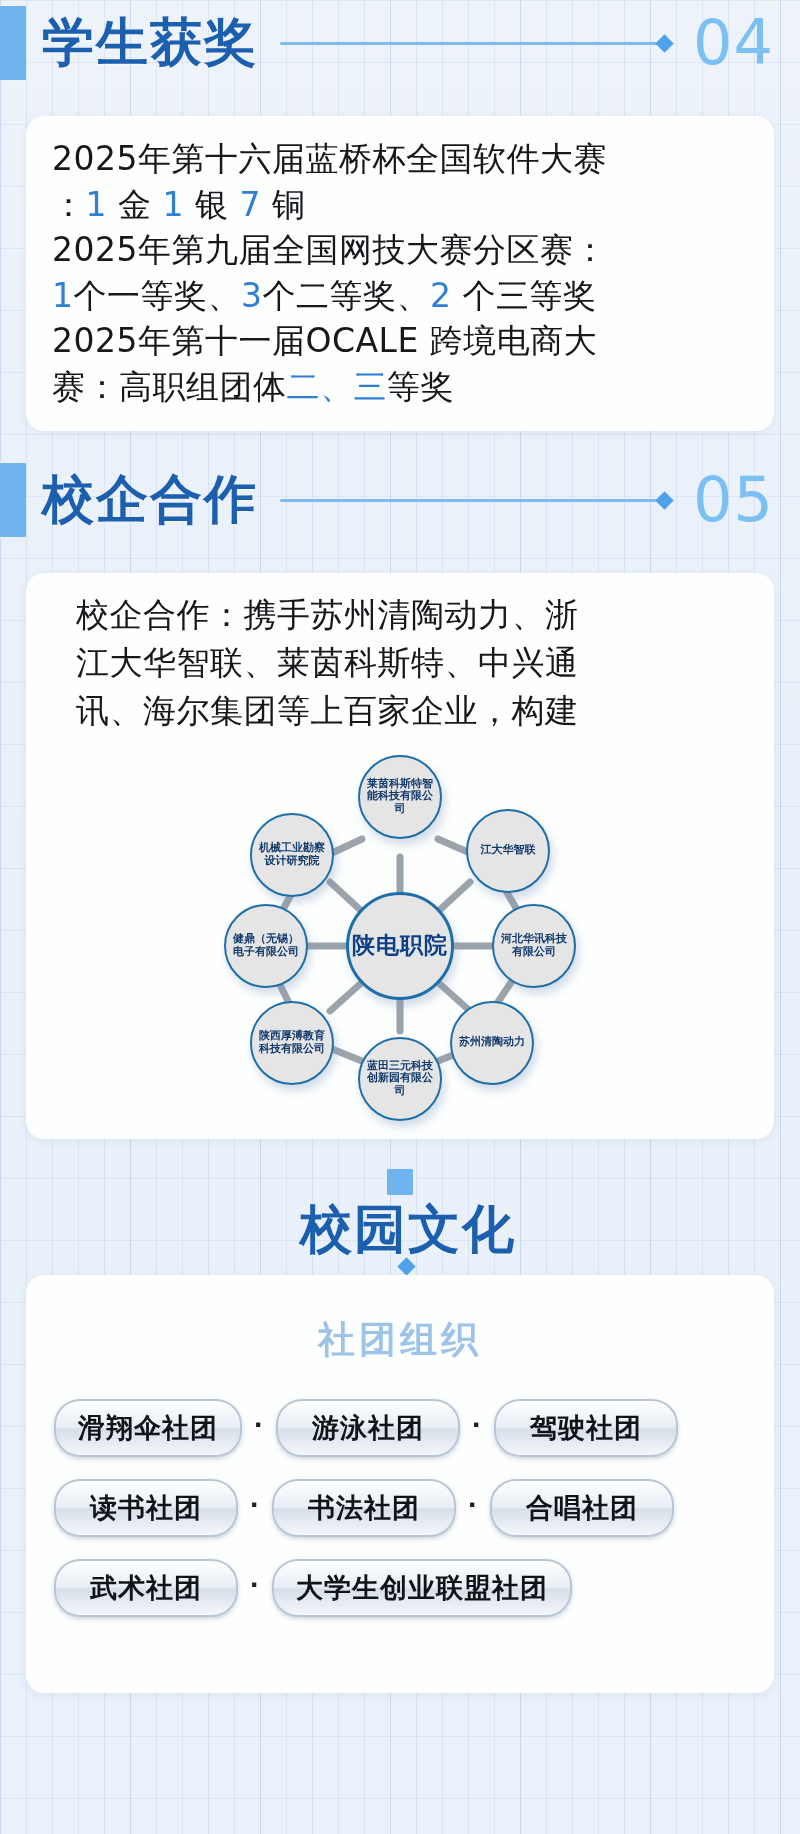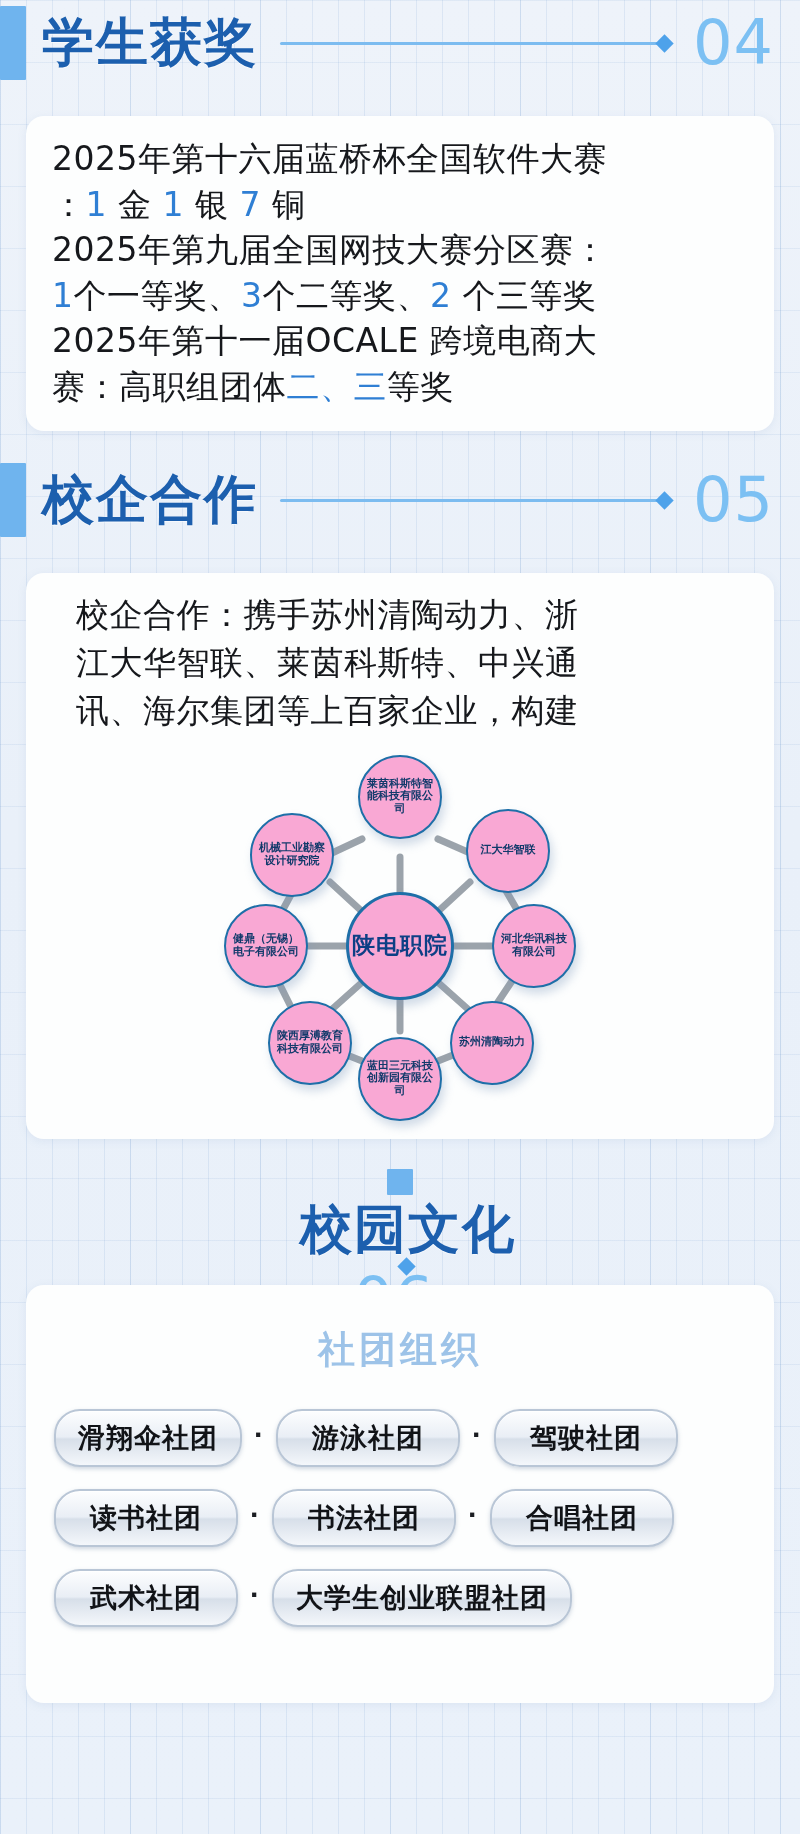--- a/index.html
+++ b/index.html
@@ -112,21 +112,21 @@
   
   .diagram{
     position:relative;
     width:360px; height:390px;
     margin:8px auto 26px auto;
   }
   .diagram svg{ position:absolute; inset:0; }
   .node{
     position:absolute;
     border-radius:50%;
-    background:#f9a8d4;
+    background:#e5e5e5;
     border:2.5px solid #1e6fa8;
     display:flex; align-items:center; justify-content:center;
     text-align:center;
     color:#123a6b;
     font-family:"DejaVu Sans","Liberation Sans",sans-serif;
     font-weight:700;
     line-height:1.16;
     box-shadow:3px 6px 10px rgba(120,150,185,.33);
     z-index:2;
   }
@@ -248,21 +248,21 @@
         </div>
       <div class="node small" style="left:272px;top:155px;">
           <span>河北华讯科技有限公司</span>
         </div>
       <div class="node small" style="left:230px;top:252px;">
           <span>苏州清陶动力</span>
         </div>
       <div class="node small" style="left:138px;top:288px;">
           <span>蓝田三元科技创新园有限公司</span>
         </div>
-      <div class="node small" style="left:48px;top:252px;justify-content:center;">
+      <div class="node small" style="left:30px;top:252px;justify-content:center;">
           <span>陕西厚溥教育科技有限公司</span>
         </div>
       <div class="node small" style="left:4px;top:155px;">
           <span>健鼎（无锡）电子有限公司</span>
         </div>
       <div class="node small" style="left:30px;top:64px;">
           <span>机械工业勘察设计研究院</span>
         </div>
 
       <div class="node center" style="left:126px;top:143px;">
@@ -275,21 +275,21 @@
     <div class="bar"></div>
     <div class="title">校园文化</div>
     <div class="lead">
       <div class="line"></div>
       <div class="dia"></div>
     </div>
     <div class="num">06</div>
   </div>
   <div class="accent-strip"></div>
 
-  <div class="card" style="margin-top:10px;height:418px;">
+  <div class="card" style="height:418px;">
     <div class="club-title">社团组织</div>
 
     <div class="club-row">
       <div class="pill">滑翔伞社团</div>
       <div class="dot-sep">·</div>
       <div class="pill wide">游泳社团</div>
       <div class="dot-sep">·</div>
       <div class="pill wide">驾驶社团</div>
     </div>
 

